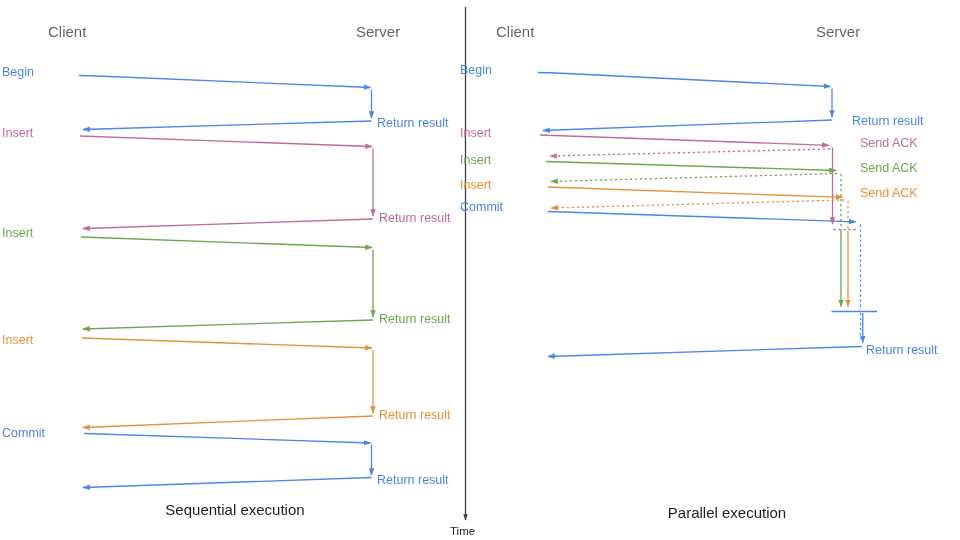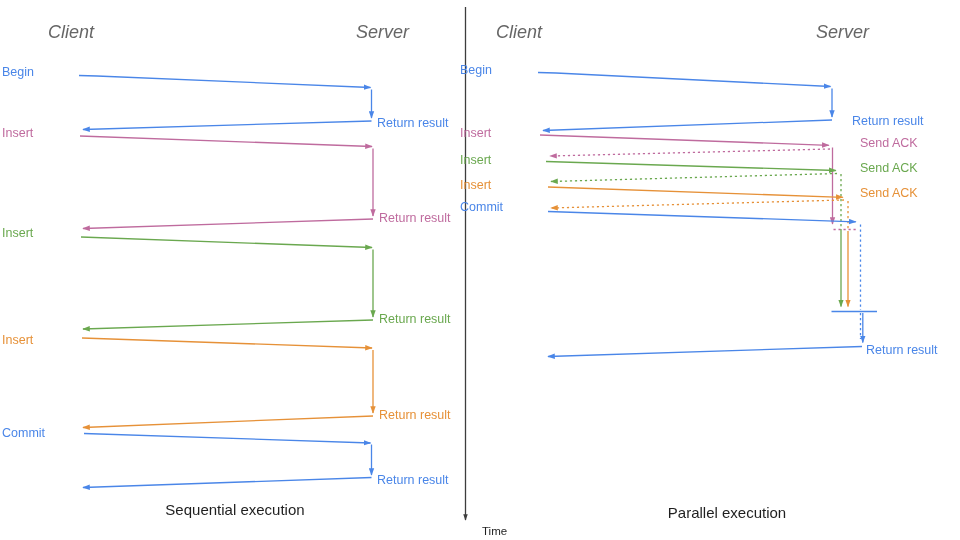--- a/index.html
+++ b/index.html
@@ -5,23 +5,23 @@
   html,body{margin:0;padding:0;background:#ffffff;}
   .canvas{
     position:relative;width:960px;height:540px;background:#ffffff;overflow:hidden;
     font-family:"Liberation Sans", sans-serif;
   }
   .canvas svg{position:absolute;left:0;top:0;}
   .canvas svg path{fill:none;stroke-width:1.3px;}
   .canvas svg path.dash{stroke-dasharray:2.2 2.8;}
   .lbl{position:absolute;font-size:12.5px;line-height:12px;white-space:nowrap;}
   .msg{width:76px;text-align:left;}
-  .hdr{font-style:italic;color:var(--c-header);font-size:18px;}
+  .hdr{color:var(--c-header);font-size:15px;}
   .title{font-size:15px;color:var(--c-title);width:200px;text-align:center;}
-  .time{font-size:11.5px;color:var(--c-title);margin-left:32px;}
+  .time{font-size:11.5px;color:var(--c-title);}
   .c-blue{color:var(--c-blue);} .c-pink{color:var(--c-pink);}
   .c-green{color:var(--c-green);} .c-orange{color:var(--c-orange);}
 </style>
 </head>
 <body>
 
 <div class="canvas">
 
   <svg width="960" height="540" viewBox="0 0 960 540">
     <defs>

